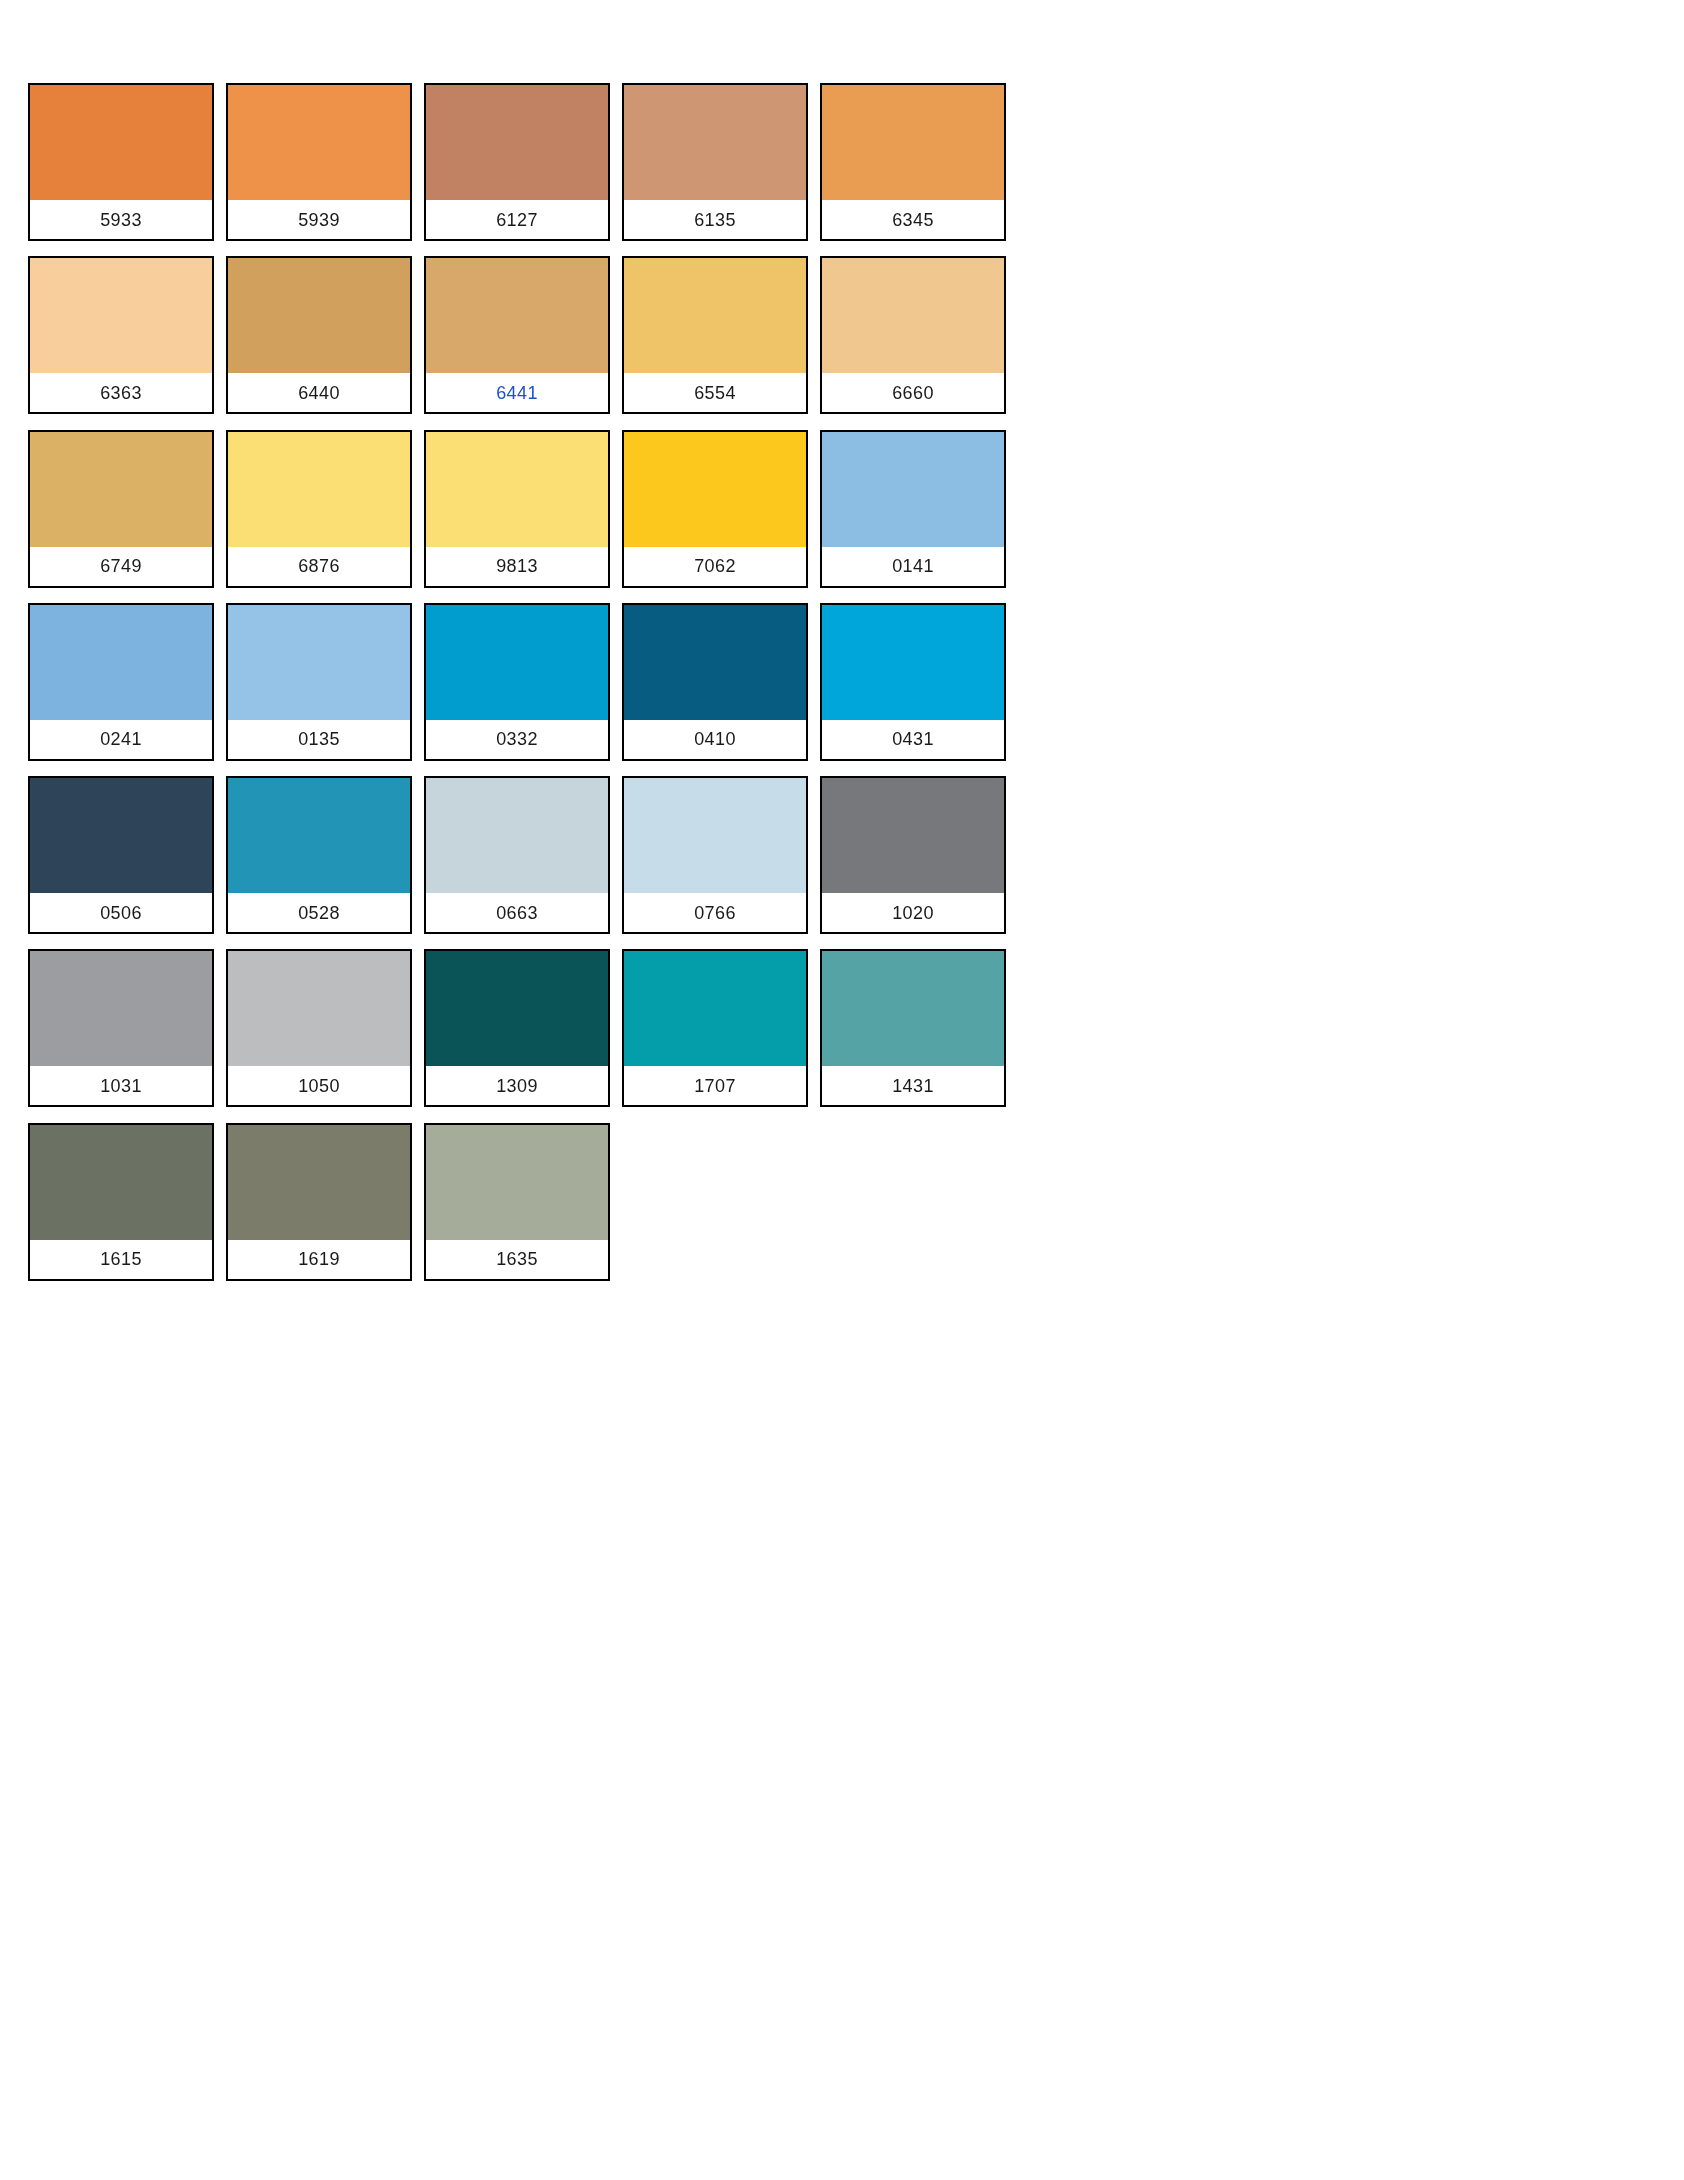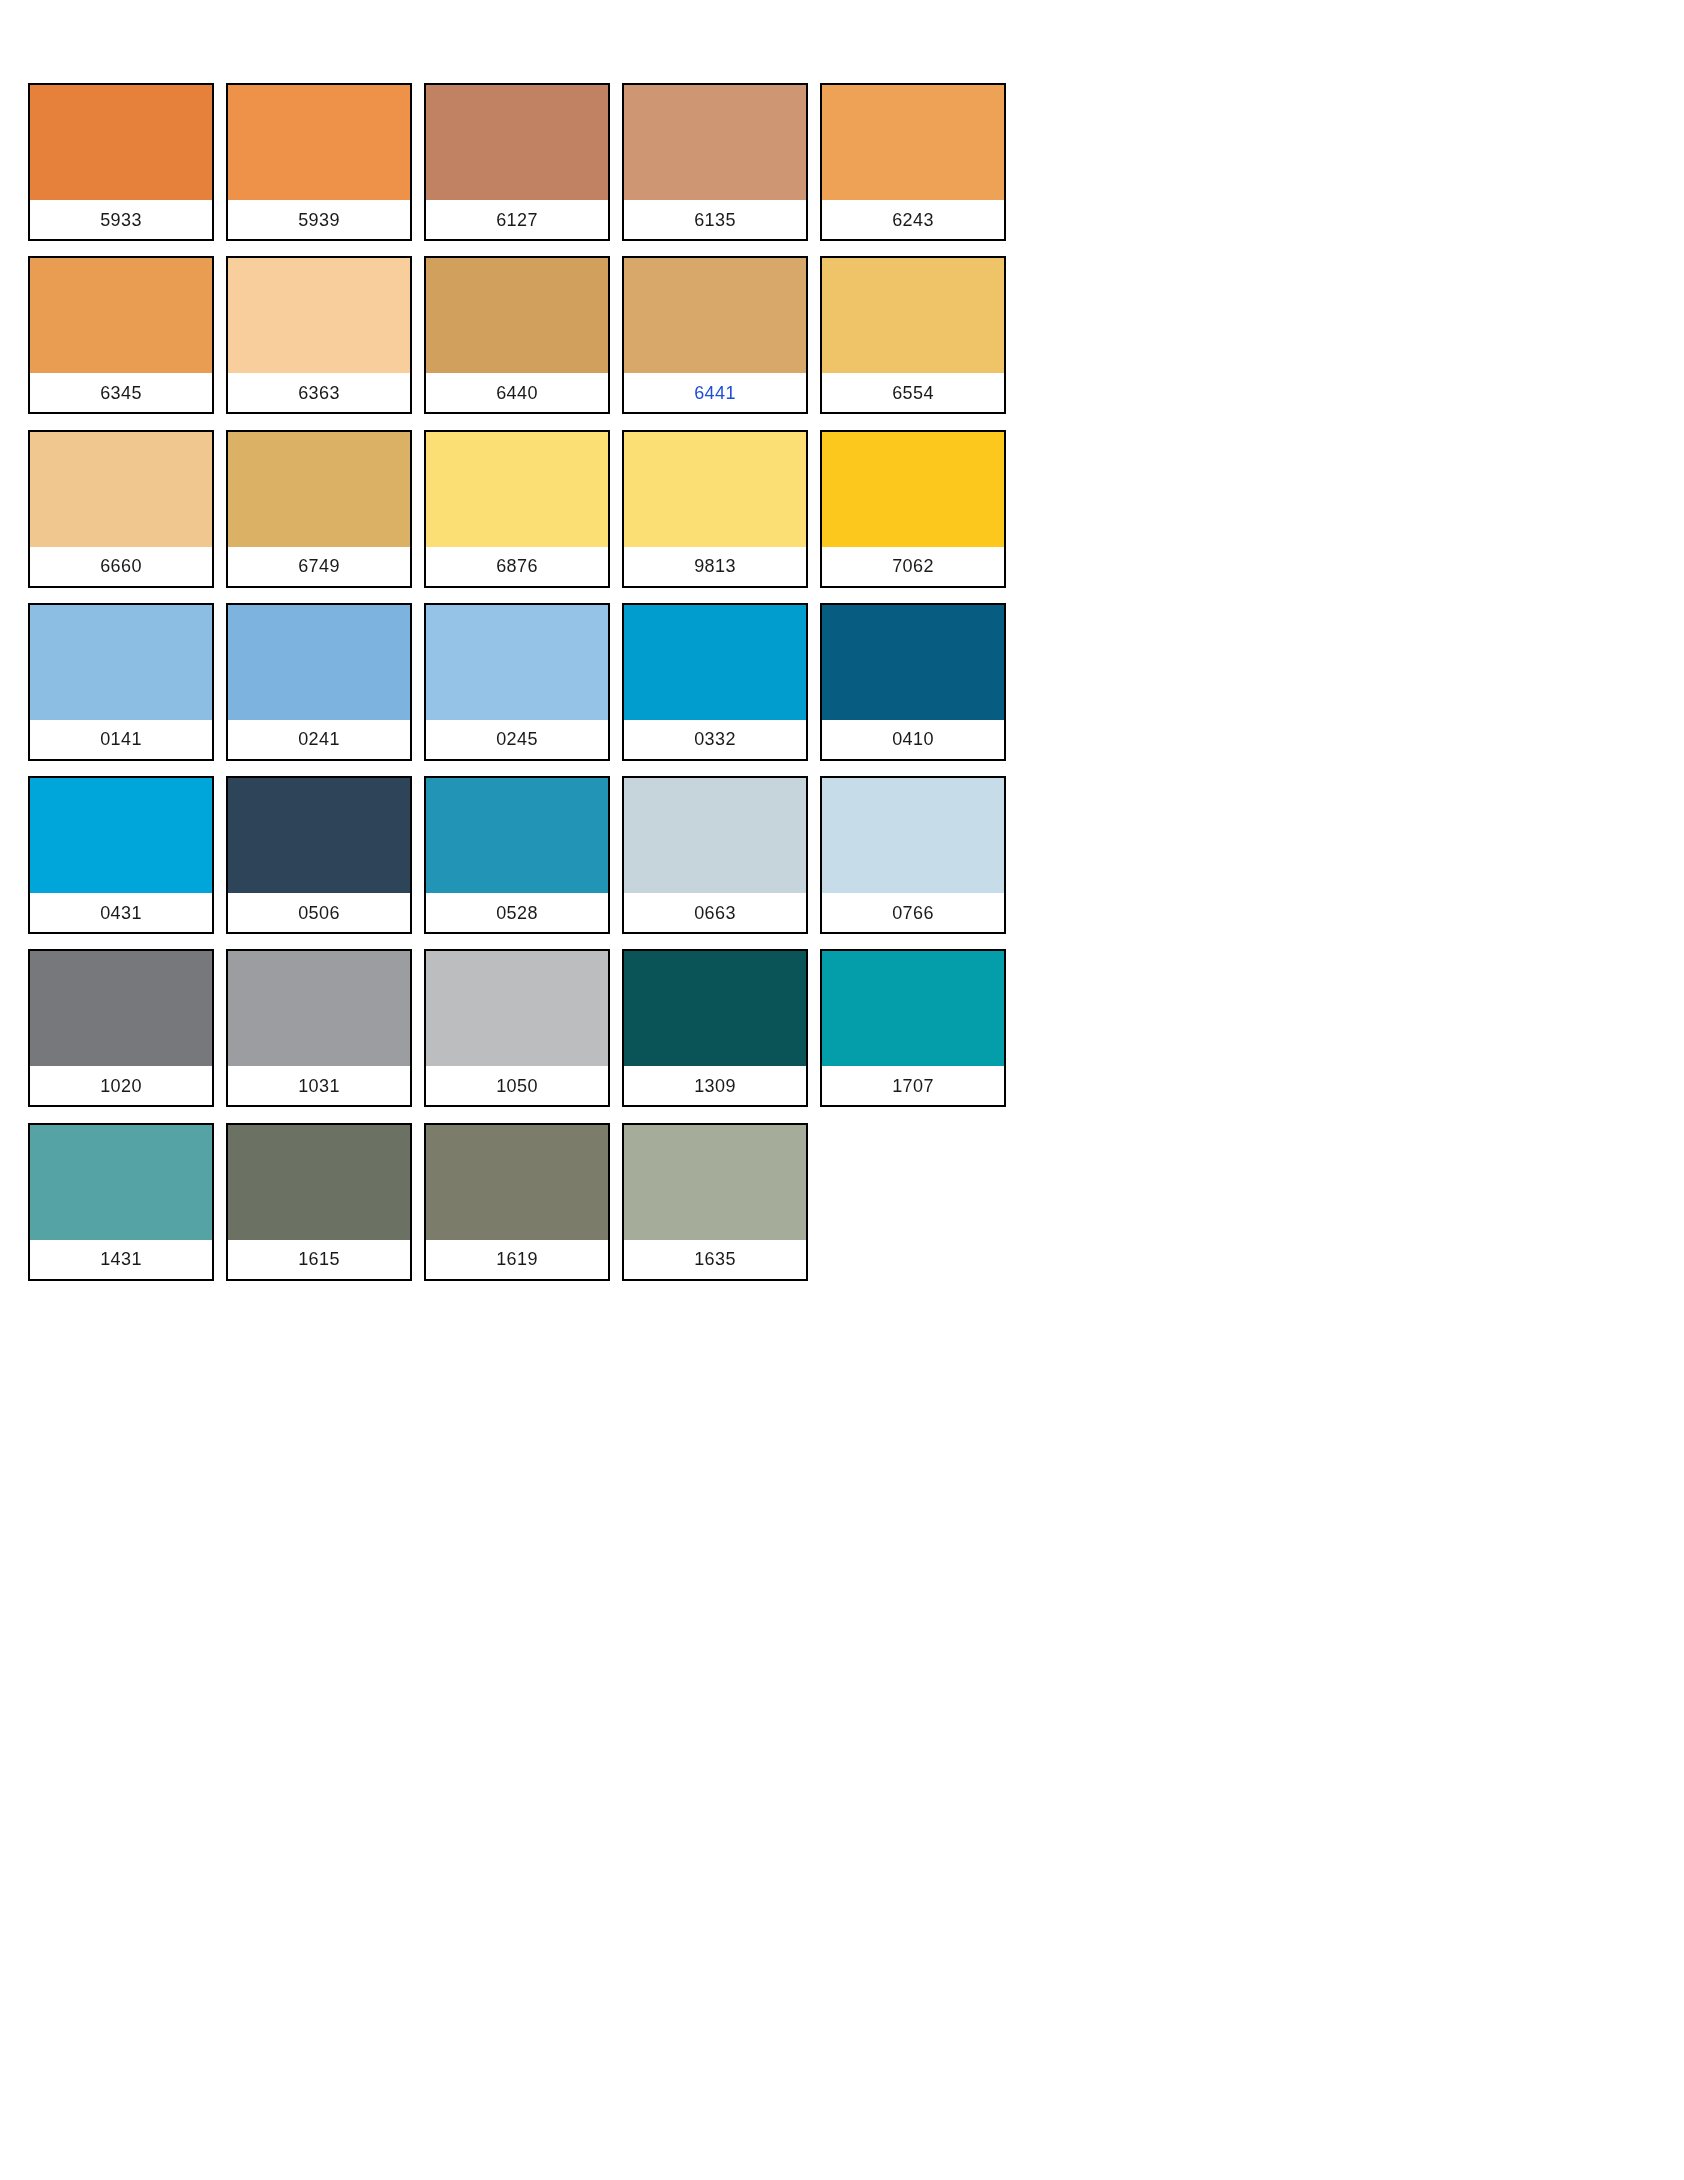--- a/index.html
+++ b/index.html
@@ -95,26 +95,20 @@
           <span class="swatch-label" style="color: rgb(26, 26, 26);">6127</span>
         </div>
       </div>
       <div class="swatch-card" style="border-color: rgb(0, 0, 0);">
         <div class="swatch-color" style="background-color: rgb(206, 150, 114);"></div>
         <div class="swatch-label-strip">
           <span class="swatch-label" style="color: rgb(26, 26, 26);">6135</span>
         </div>
       </div>
       <div class="swatch-card" style="border-color: rgb(0, 0, 0);">
-        <div class="swatch-color" style="background-color: rgb(237, 162, 86);"></div>
-        <div class="swatch-label-strip">
-          <span class="swatch-label" style="color: rgb(26, 26, 26);">6243</span>
-        </div>
-      </div>
-      <div class="swatch-card" style="border-color: rgb(0, 0, 0);">
         <div class="swatch-color" style="background-color: rgb(232, 157, 82);"></div>
         <div class="swatch-label-strip">
           <span class="swatch-label" style="color: rgb(26, 26, 26);">6345</span>
         </div>
       </div>
       <div class="swatch-card" style="border-color: rgb(0, 0, 0);">
         <div class="swatch-color" style="background-color: rgb(248, 206, 156);"></div>
         <div class="swatch-label-strip">
           <span class="swatch-label" style="color: rgb(26, 26, 26);">6363</span>
         </div>
@@ -175,21 +169,21 @@
       </div>
       <div class="swatch-card" style="border-color: rgb(0, 0, 0);">
         <div class="swatch-color" style="background-color: rgb(124, 180, 223);"></div>
         <div class="swatch-label-strip">
           <span class="swatch-label" style="color: rgb(26, 26, 26);">0241</span>
         </div>
       </div>
       <div class="swatch-card" style="border-color: rgb(0, 0, 0);">
         <div class="swatch-color" style="background-color: rgb(149, 195, 231);"></div>
         <div class="swatch-label-strip">
-          <span class="swatch-label" style="color: rgb(26, 26, 26);">0245</span>
+          <span class="swatch-label" style="color: rgb(26, 26, 26);">0135</span>
         </div>
       </div>
       <div class="swatch-card" style="border-color: rgb(0, 0, 0);">
         <div class="swatch-color" style="background-color: rgb(0, 157, 206);"></div>
         <div class="swatch-label-strip">
           <span class="swatch-label" style="color: rgb(26, 26, 26);">0332</span>
         </div>
       </div>
       <div class="swatch-card" style="border-color: rgb(0, 0, 0);">
         <div class="swatch-color" style="background-color: rgb(6, 93, 129);"></div>

